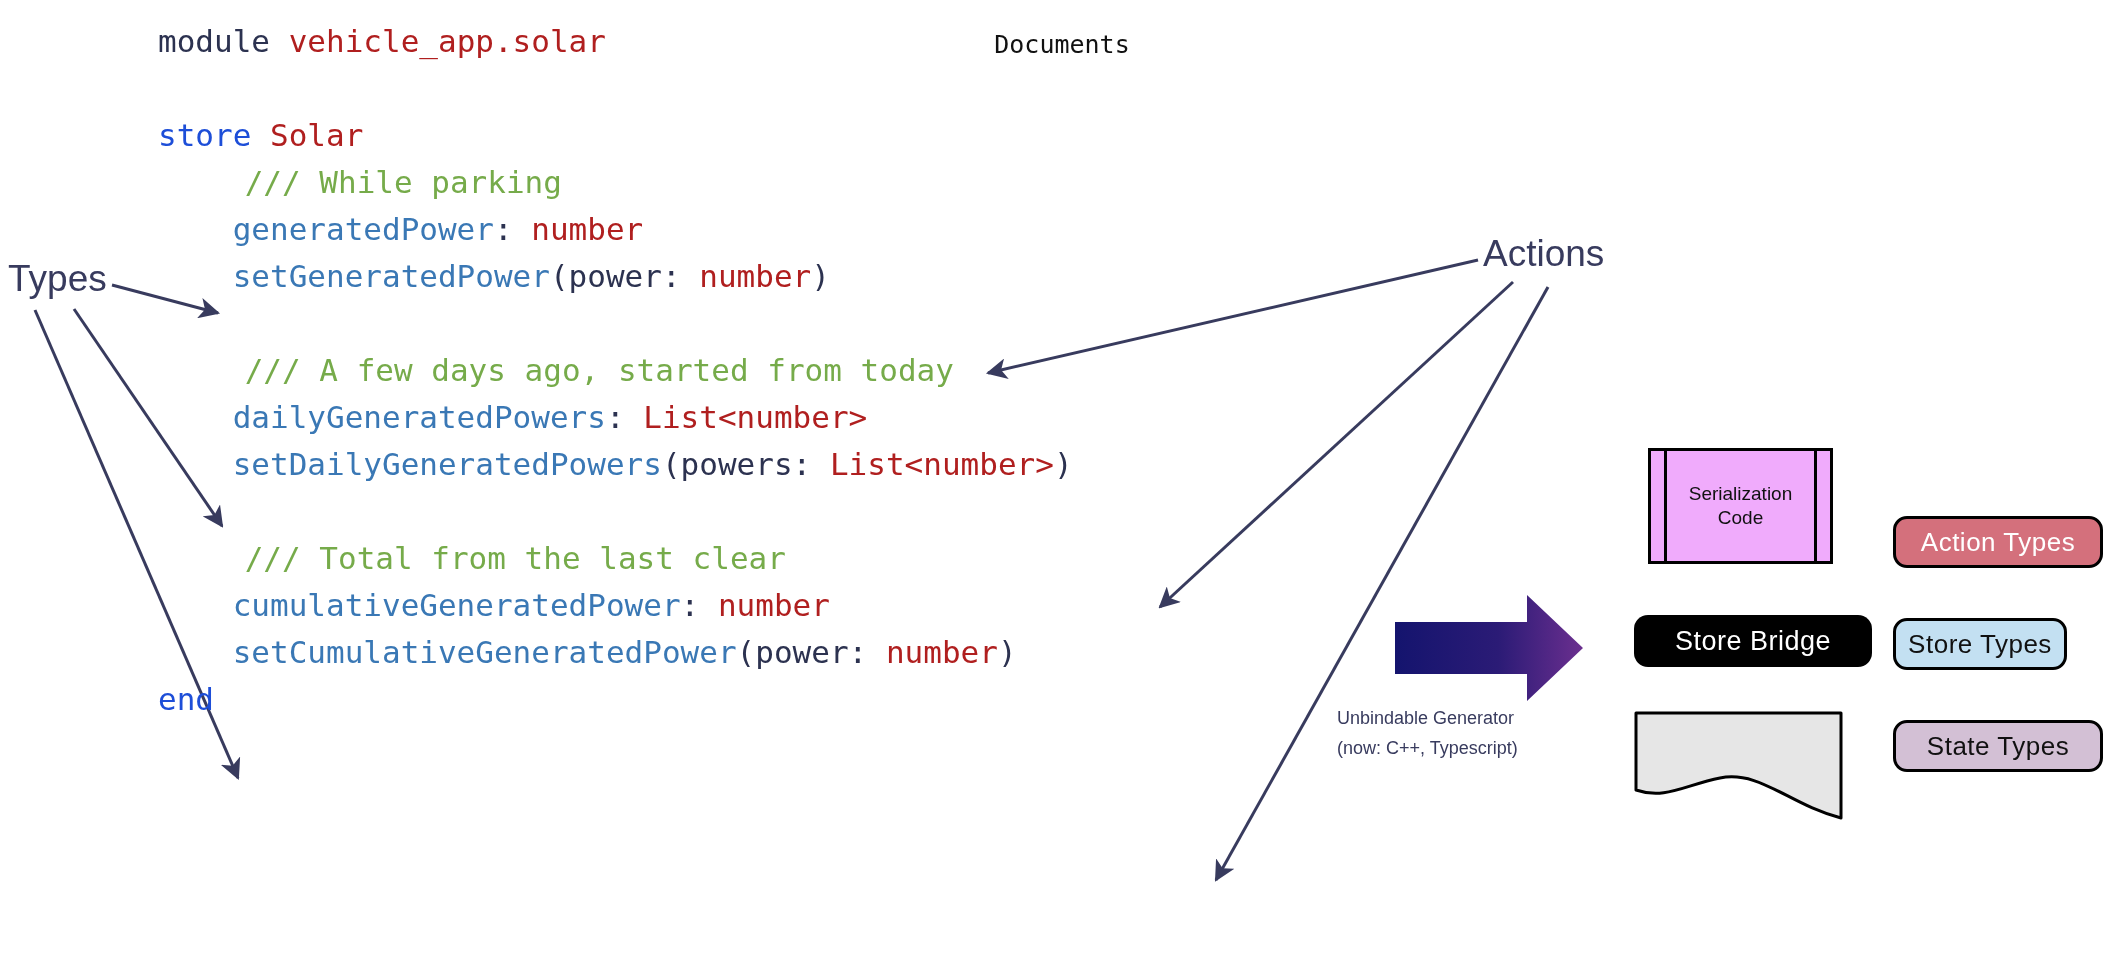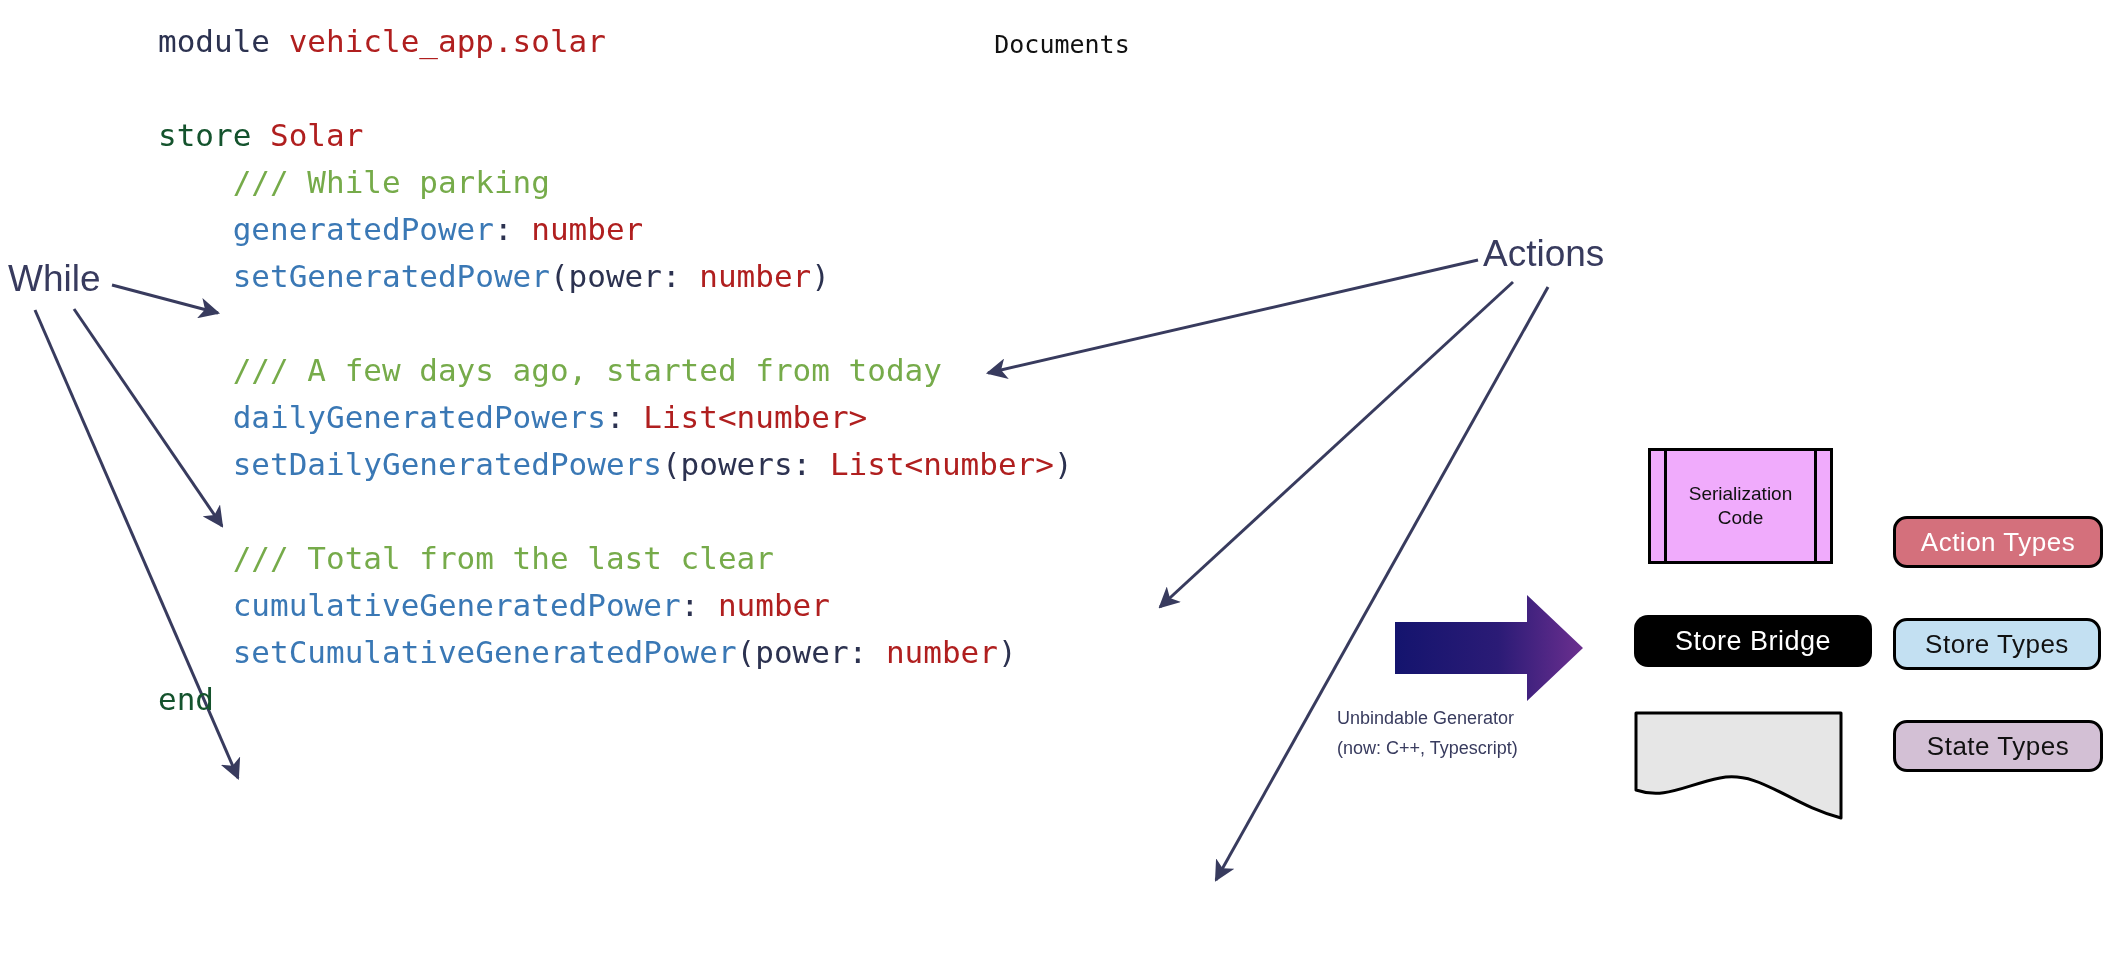--- a/index.html
+++ b/index.html
@@ -27,24 +27,24 @@
     position: absolute;
     left: 158px;
     top: 18px;
     font-family: "DejaVu Sans Mono", monospace;
     font-size: 31px;
     line-height: 47px;
     white-space: pre;
   }
   .code-line { height: 47px; }
   .tok-kw      { color: #2c3250; }
-  .tok-store   { color: #14532d; }
+  .tok-store   { color: #1d4ed8; }
   .tok-type    { color: #b01f1f; }
   .tok-ident   { color: #3a78b5; }
-  .tok-comment { color: #76ab4a; }
+  .tok-comment { color: #76ab4a; margin-left: 12px; }
   .tok-punct   { color: #2c3250; }
 
   
   .anno-label {
     position: absolute;
     color: #383b5e;
     font-family: "Liberation Sans", sans-serif;
     font-size: 37px;
     white-space: nowrap;
   }
@@ -81,21 +81,21 @@
   }
 
   #box-action-types {
     left: 1893px; top: 516px;
     width: 210px; height: 52px;
     background: #d4707c;
     color: #ffffff;
   }
   #box-store-types {
     left: 1893px; top: 618px;
-    width: 208px; height: 52px;
+    width: 174px; height: 52px;
     background: #c3e0f2;
     color: #111111;
   }
   #box-state-types {
     left: 1893px; top: 720px;
     width: 210px; height: 52px;
     background: #d3c0d5;
     color: #111111;
   }
   #box-store-bridge {
@@ -178,21 +178,21 @@
   <path d="M 1395 622 L 1527 622 L 1527 595 L 1583 648 L 1527 701 L 1527 674 L 1395 674 Z" fill="url(#genGrad)"></path>
 
   <g>
     <path d="M 1636 713 L 1841 713 L 1841 818 C 1790 805 1760 770 1720 778
              C 1685 785 1665 800 1636 790 Z" fill="#e6e6e6" stroke="#000000" stroke-width="3" stroke-linejoin="round"></path>
   </g>
 </svg>
 
 <div class="code-block" id="code-block"><div class="code-line"><span class="tok-kw">module</span><span class="tok-punct"> </span><span class="tok-type">vehicle_app.solar</span></div><div class="code-line">&nbsp;</div><div class="code-line"><span class="tok-store">store</span><span class="tok-punct"> </span><span class="tok-type">Solar</span></div><div class="code-line"><span>    </span><span class="tok-comment">/// While parking</span></div><div class="code-line"><span>    </span><span class="tok-ident">generatedPower</span><span class="tok-punct">: </span><span class="tok-type">number</span></div><div class="code-line"><span>    </span><span class="tok-ident">setGeneratedPower</span><span class="tok-punct">(power: </span><span class="tok-type">number</span><span class="tok-punct">)</span></div><div class="code-line">&nbsp;</div><div class="code-line"><span>    </span><span class="tok-comment">/// A few days ago, started from today</span></div><div class="code-line"><span>    </span><span class="tok-ident">dailyGeneratedPowers</span><span class="tok-punct">: </span><span class="tok-type">List&lt;number&gt;</span></div><div class="code-line"><span>    </span><span class="tok-ident">setDailyGeneratedPowers</span><span class="tok-punct">(powers: </span><span class="tok-type">List&lt;number&gt;</span><span class="tok-punct">)</span></div><div class="code-line">&nbsp;</div><div class="code-line"><span>    </span><span class="tok-comment">/// Total from the last clear</span></div><div class="code-line"><span>    </span><span class="tok-ident">cumulativeGeneratedPower</span><span class="tok-punct">: </span><span class="tok-type">number</span></div><div class="code-line"><span>    </span><span class="tok-ident">setCumulativeGeneratedPower</span><span class="tok-punct">(power: </span><span class="tok-type">number</span><span class="tok-punct">)</span></div><div class="code-line"><span class="tok-store">end</span></div></div>
 
-<div class="anno-label" id="label-state">While</div>
+<div class="anno-label" id="label-state">Types</div>
 
 <div class="anno-label" id="label-actions">Actions</div>
 
 <div class="gen-caption">
   <div>Unbindable Generator</div>
   <div>(now: C++, Typescript)</div>
 </div>
 
 <div class="shape" id="box-serialization">
   <div style="position:relative;z-index:2;">

